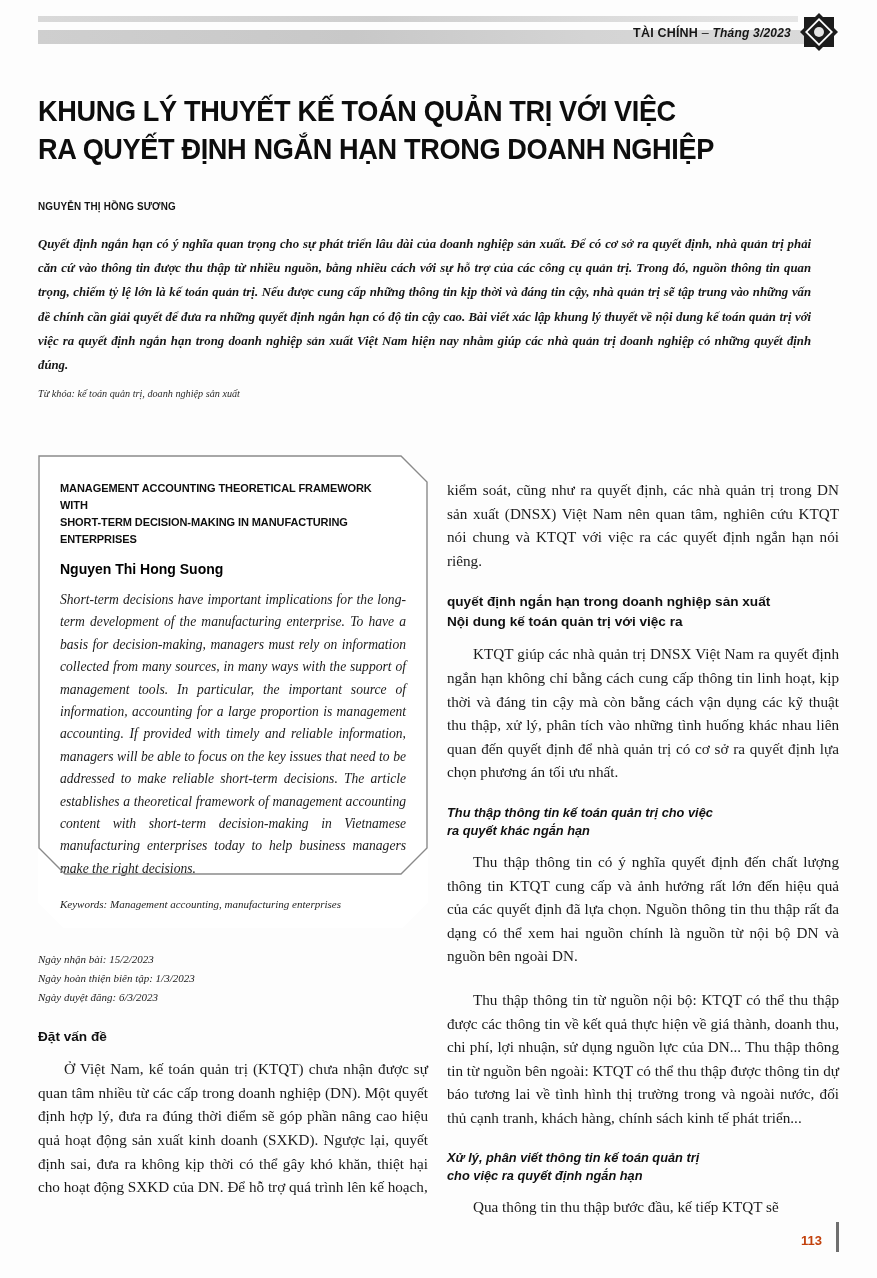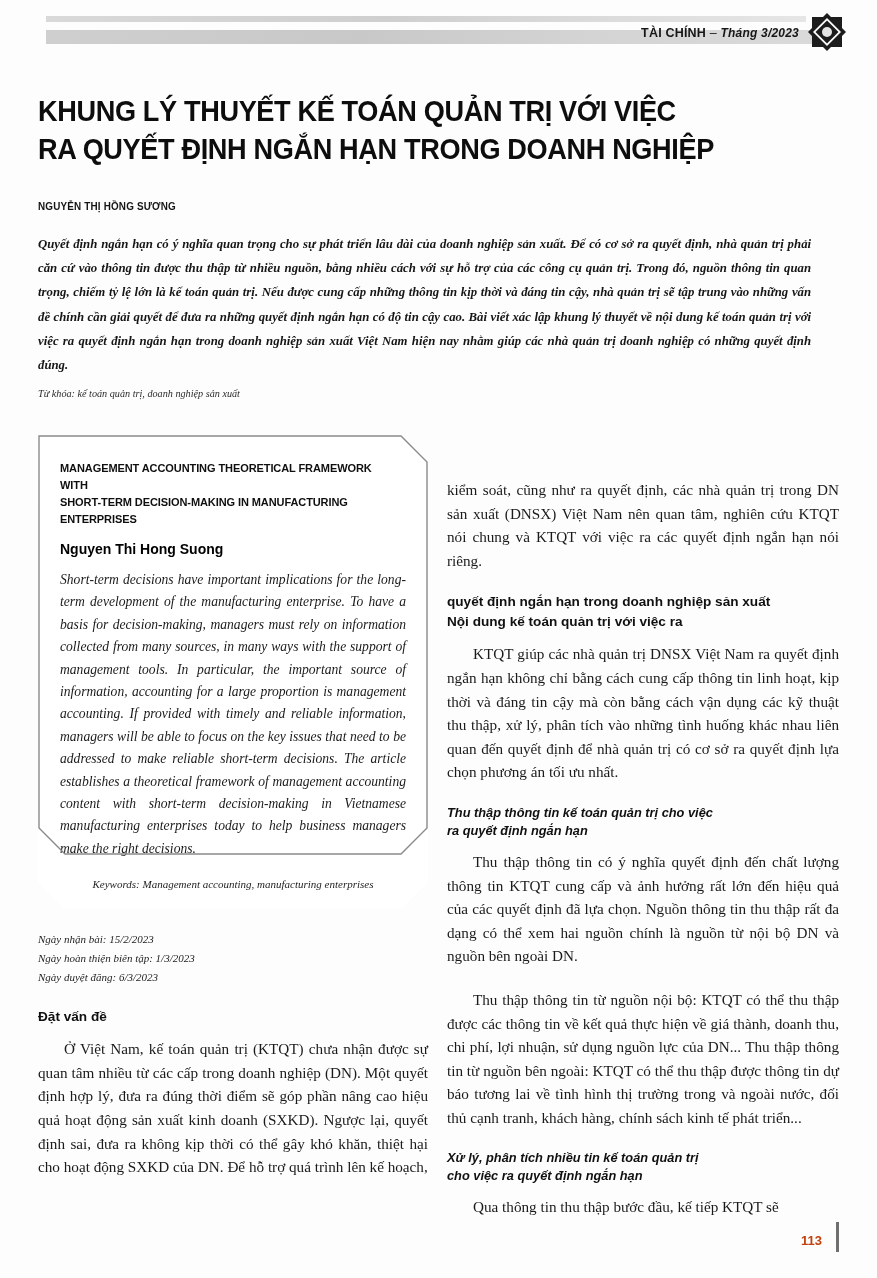--- a/index.html
+++ b/index.html
@@ -17,21 +17,21 @@
   }
   .page {
     position: absolute;
     inset: 0;
     background: #fdfdfd;
   }
 
   
   .header {
     position: absolute;
-    left: 46px;
+    left: 38px;
     top: 12px;
     width: 801px;
     height: 42px;
   }
   .bar-top {
     position: absolute;
     left: 0;
     top: 4px;
     width: 760px;
     height: 6px;
@@ -129,21 +129,21 @@
     font-family: "Liberation Serif", serif;
     font-style: italic;
     font-size: 10.2px;
     color: #2a2a2a;
   }
 
   
   .col-left {
     position: absolute;
     left: 38px;
-    top: 435px;
+    top: 455px;
     width: 390px;
   }
   .col-right {
     position: absolute;
     left: 447px;
     top: 478px;
     width: 392px;
   }
 
   
@@ -187,21 +187,20 @@
     line-height: 22.4px;
     text-align: justify;
     color: #1a1a1a;
   }
   .en-keywords {
     margin-top: 18px;
     font-family: "Liberation Serif", serif;
     font-style: italic;
     font-size: 11px;
     color: #1d1d1d;
-    text-align: center;
   }
 
   .dates {
     margin-top: 22px;
     font-family: "Liberation Serif", serif;
     font-style: italic;
     font-size: 11px;
     line-height: 19px;
     color: #1d1d1d;
   }
@@ -312,27 +311,27 @@
     <div class="body-p nogap" style="text-indent:0">kiểm soát, cũng như ra quyết định, các nhà quản trị trong DN sản xuất (DNSX) Việt Nam nên quan tâm, nghiên cứu KTQT nói chung và KTQT với việc ra các quyết định ngắn hạn nói riêng.</div>
 
     <div class="sec-head">
       <div>quyết định ngắn hạn trong doanh nghiệp sản xuất</div>
       <div>Nội dung kế toán quản trị với việc ra</div>
     </div>
     <div class="body-p">KTQT giúp các nhà quản trị DNSX Việt Nam ra quyết định ngắn hạn không chỉ bằng cách cung cấp thông tin linh hoạt, kịp thời và đáng tin cậy mà còn bằng cách vận dụng các kỹ thuật thu thập, xử lý, phân tích vào những tình huống khác nhau liên quan đến quyết định để nhà quản trị có cơ sở ra quyết định lựa chọn phương án tối ưu nhất.</div>
 
     <div class="sec-head sub">
       <div>Thu thập thông tin kế toán quản trị cho việc</div>
-      <div>ra quyết định ngắn hạn</div>
+      <div>ra quyết khác ngắn hạn</div>
     </div>
     <div class="body-p">Thu thập thông tin có ý nghĩa quyết định đến chất lượng thông tin KTQT cung cấp và ảnh hưởng rất lớn đến hiệu quả của các quyết định đã lựa chọn. Nguồn thông tin thu thập rất đa dạng có thể xem hai nguồn chính là nguồn từ nội bộ DN và nguồn bên ngoài DN.</div>
     <div class="body-p tight">Thu thập thông tin từ nguồn nội bộ: KTQT có thể thu thập được các thông tin về kết quả thực hiện về giá thành, doanh thu, chi phí, lợi nhuận, sử dụng nguồn lực của DN... Thu thập thông tin từ nguồn bên ngoài: KTQT có thể thu thập được thông tin dự báo tương lai về tình hình thị trường trong và ngoài nước, đối thủ cạnh tranh, khách hàng, chính sách kinh tế phát triển...</div>
 
     <div class="sec-head sub">
-      <div>Xử lý, phân tích nhiều tin kế toán quản trị</div>
+      <div>Xử lý, phân viết thông tin kế toán quản trị</div>
       <div>cho việc ra quyết định ngắn hạn</div>
     </div>
     <div class="body-p">Qua thông tin thu thập bước đầu, kế tiếp KTQT sẽ</div>
   </div>
 
   <div class="page-number">113</div>
   <div class="page-rule"></div>
 
 </div>
 

